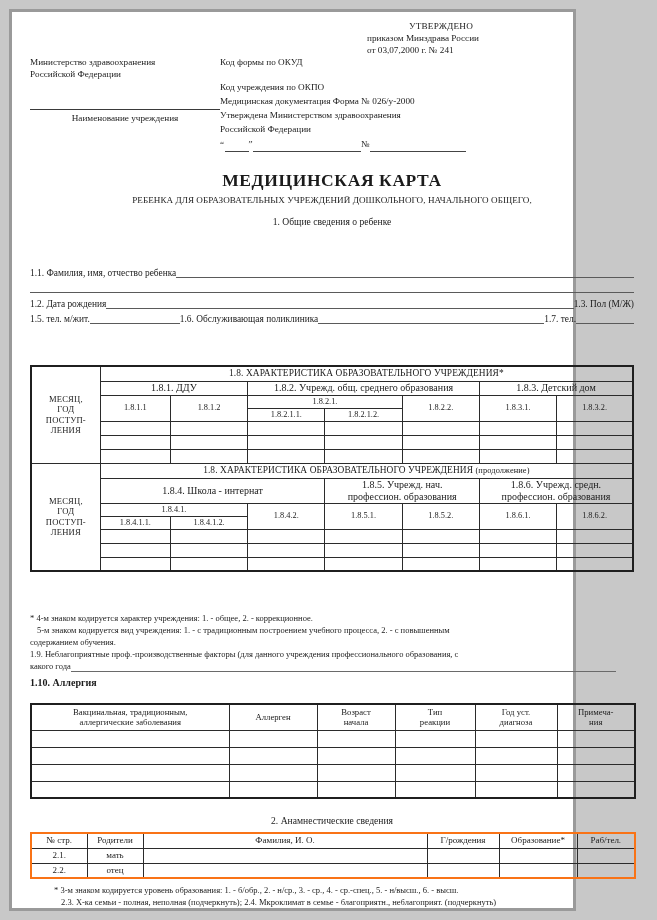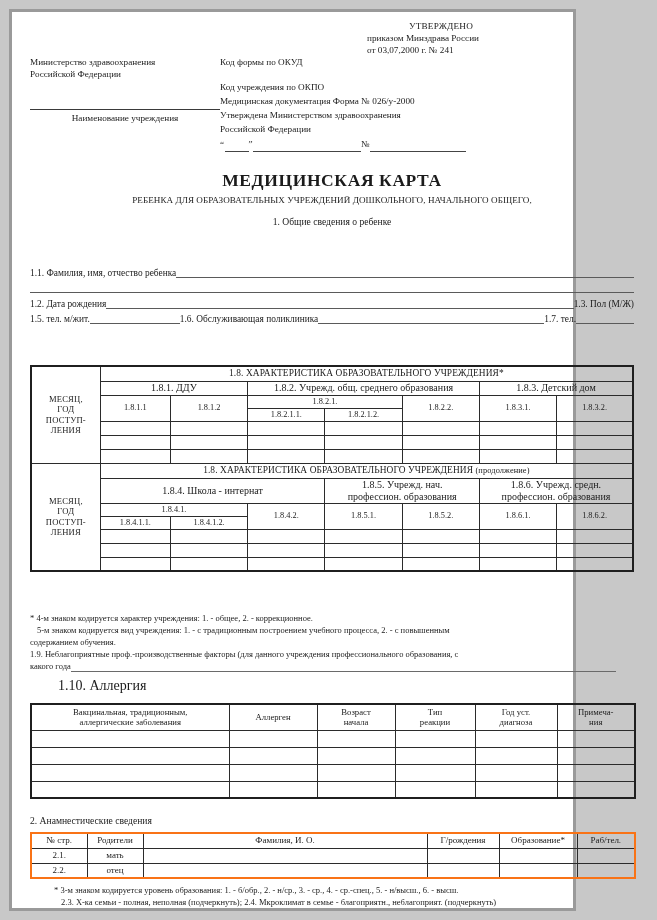--- a/index.html
+++ b/index.html
@@ -115,28 +115,28 @@
   .edu-code { font-size: 8.3px; height: 13px; }
   .edu-blank { height: 14px; }
   .month-cell {
     font-size: 8.6px; line-height: 1.45; letter-spacing: .2px;
   }
 
   
   .notes { position: absolute; left: 18px; top: 601px; width: 604px; font-size: 8.5px; line-height: 1.4; }
   .notes .ind { padding-left: 7px; }
   .note-fill { display: inline-block; border-bottom: 1px solid #6a6a6a; height: 9px; width: 545px; vertical-align: bottom; }
-  .allergy-head { font-size: 14px; font-weight: normal; margin-top: 4px; margin-left: 28px; }
+  .allergy-head { font-size: 10px; font-weight: bold; margin-top: 4px; }
 
   .tbl-allergy { position: absolute; left: 18px; top: 691px; width: 604px; }
   .tbl-allergy table.grid { border: 2px solid #1f1f1f; }
   .tbl-allergy th { font-weight: bold; font-size: 8.7px; height: 26px; line-height: 1.22; }
   .tbl-allergy td { height: 17px; }
 
-  .sec2-head { position: absolute; left: 18px; top: 803px; width: 604px; text-align: left; font-size: 9.6px; }
+  .sec2-head { position: absolute; left: 18px; top: 803px; width: 604px; text-align: center; font-size: 9.6px; }
 
   .tbl-anam { position: absolute; left: 18px; top: 820px; width: 604px; }
   .tbl-anam table.grid { border: 2px solid #f97316; font-size: 9px; }
   .tbl-anam th { height: 15px; font-size: 9px; }
   .tbl-anam td { height: 15px; font-size: 9px; }
 
   .notes2 { position: absolute; left: 18px; top: 872px; width: 610px; font-size: 8.5px; line-height: 1.45; margin-left: 24px; }
   .notes2 .ind { padding-left: 7px; }
 </style>
 </head>

